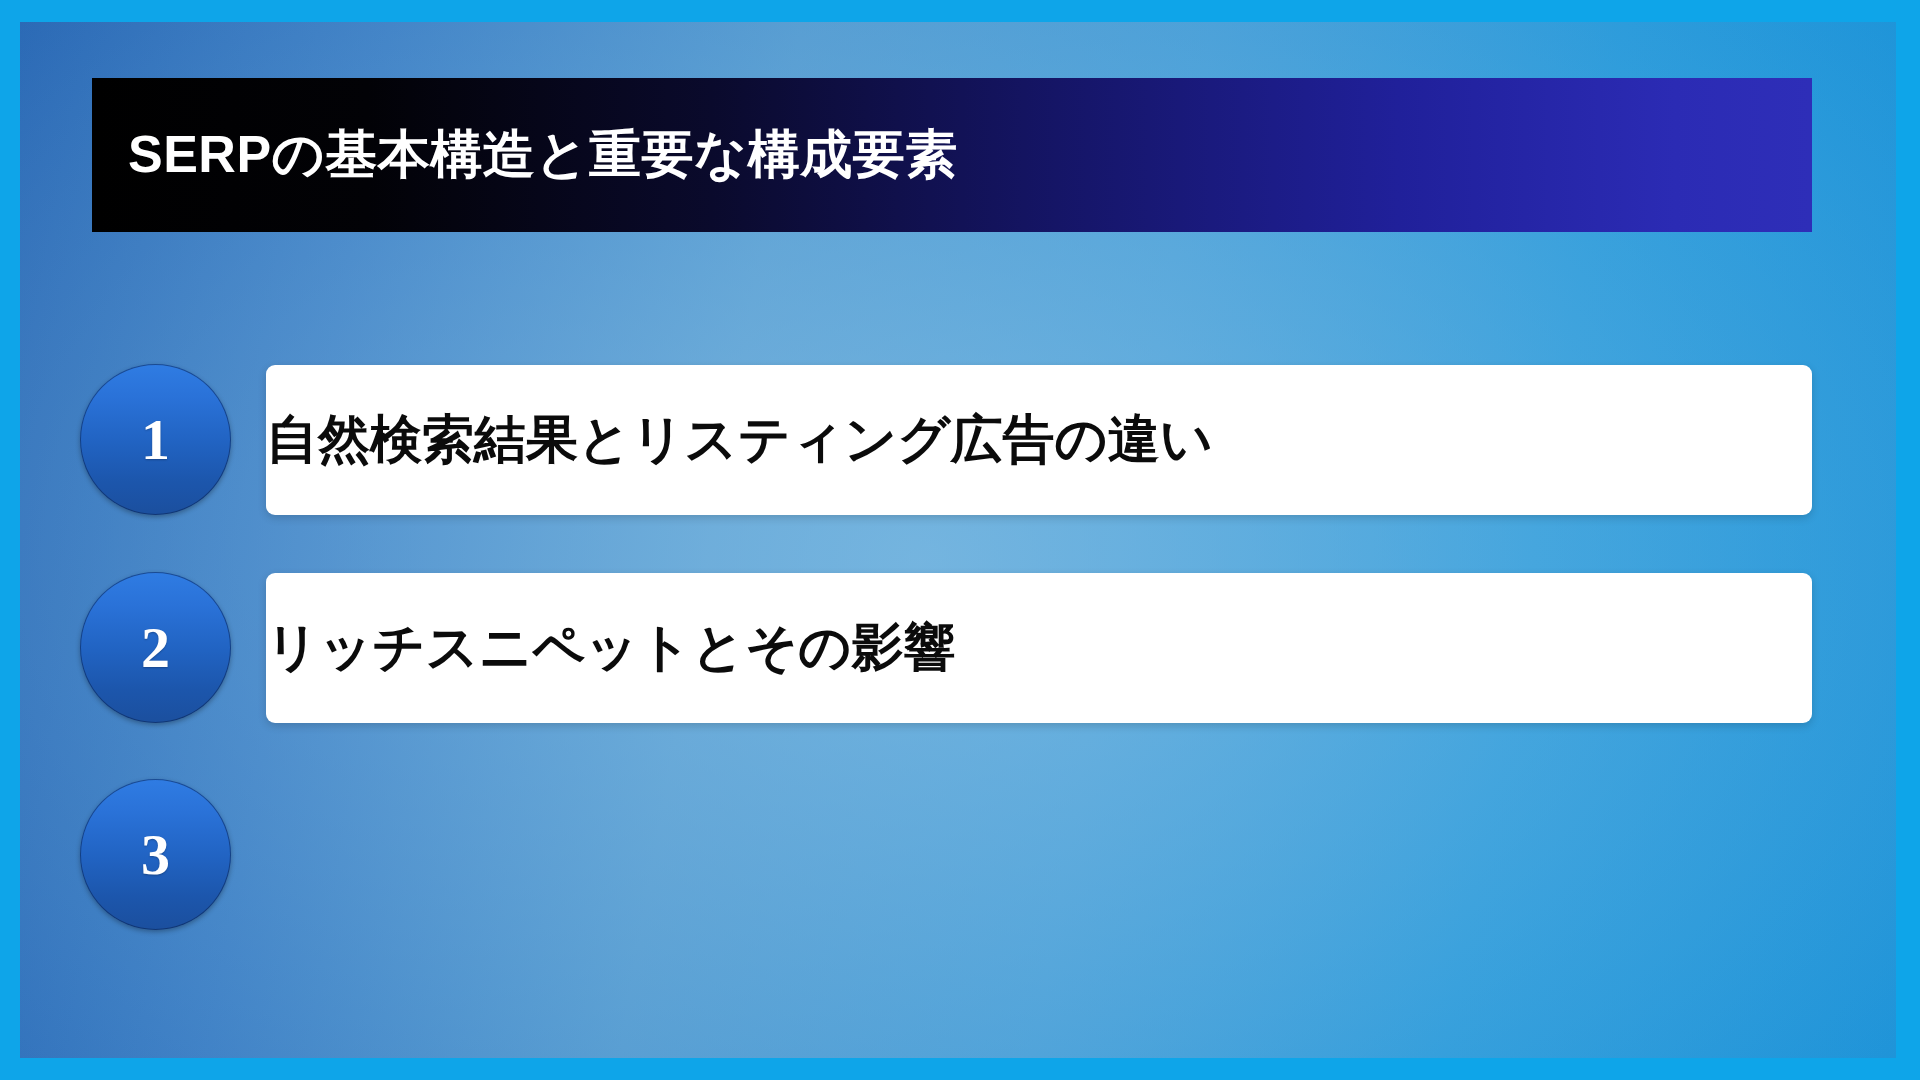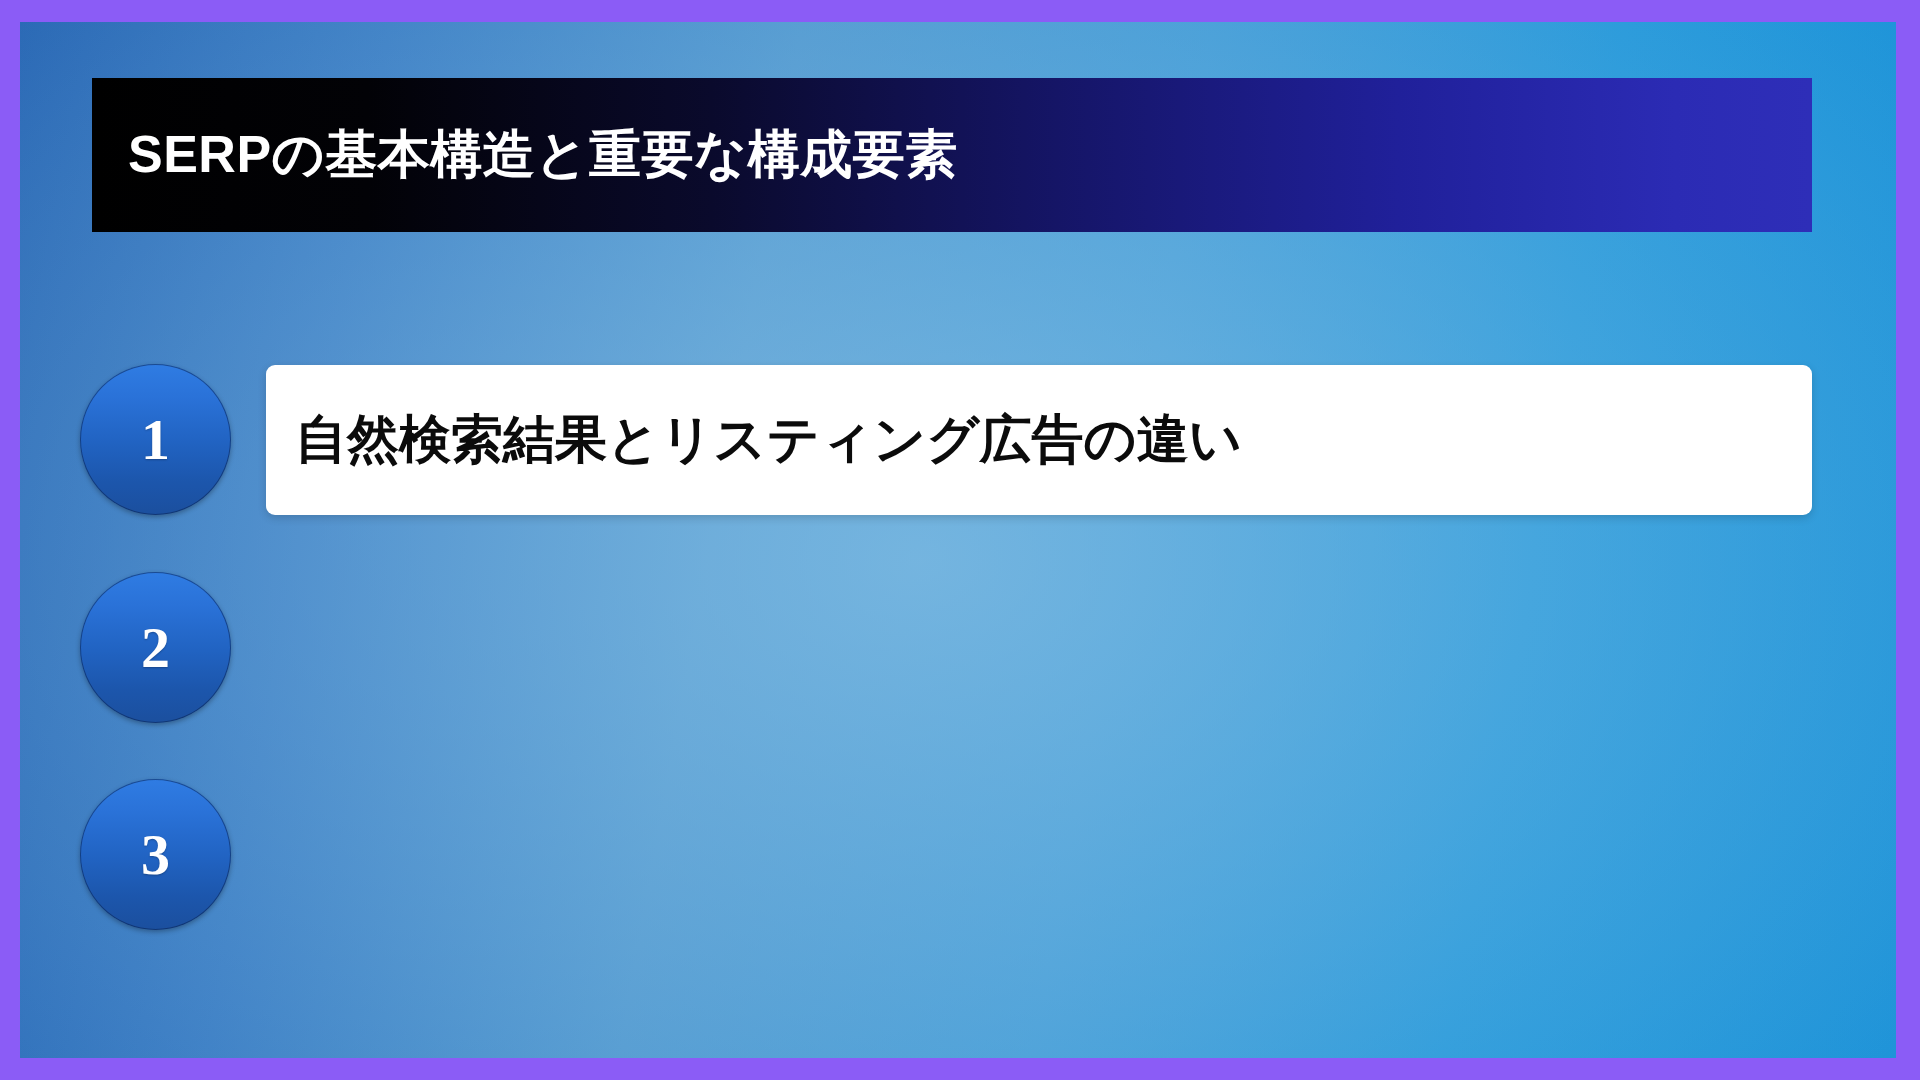--- a/index.html
+++ b/index.html
@@ -3,21 +3,21 @@
 <meta charset="utf-8">
 <style>
   html,body{margin:0;padding:0;}
   body{
     width:1920px;height:1080px;overflow:hidden;
     font-family:"Liberation Sans","DejaVu Sans",sans-serif;
     background:#1b4285;
   }
   #slide{
     position:relative;width:1920px;height:1080px;
-    background:#8b5cf6;
+    background:#0ea5e9;
   }
   
   #card{
     position:absolute;left:20px;top:22px;
     width:1876px;height:1036px;
     background:
       radial-gradient(120% 150% at 48% 52%, rgba(140,195,230,0.72) 0%, rgba(140,195,230,0.30) 38%, rgba(140,195,230,0.0) 68%),
       linear-gradient(100deg,#1a5aad 0%, #2a6fbd 18%, #3f8cc9 38%, #2f92d3 58%, #1391d8 78%, #0d8cd6 100%);
   }
   
@@ -65,21 +65,20 @@
     width:1546px;height:150px;
     background:#ffffff;
     border-radius:9px;
     box-shadow:0 3px 8px rgba(0,0,0,0.16);
     display:flex;align-items:center;
   }
   .item-label{
     color:#0b0b0b;
     font-size:52px;
     font-weight:700;
-    margin-left:29px;
     white-space:nowrap;
     line-height:1.1;
   }
 </style>
 </head>
 <body>
 
 <div id="slide">
   <div id="card">
 
@@ -93,20 +92,23 @@
       </div>
       <div class="item-card">
         <div class="item-label">自然検索結果とリスティング広告の違い</div>
       </div>
     </div>
 
     <div class="row" id="row-1">
       <div class="num-circle">
         <span>2</span>
       </div>
+      <div class="item-card">
+        <div class="item-label">リッチスニペットとその影響</div>
+      </div>
     </div>
 
     <div class="row" id="row-2">
       <div class="num-circle">
         <span>3</span>
       </div>
     </div>
 
   </div>
 </div>

